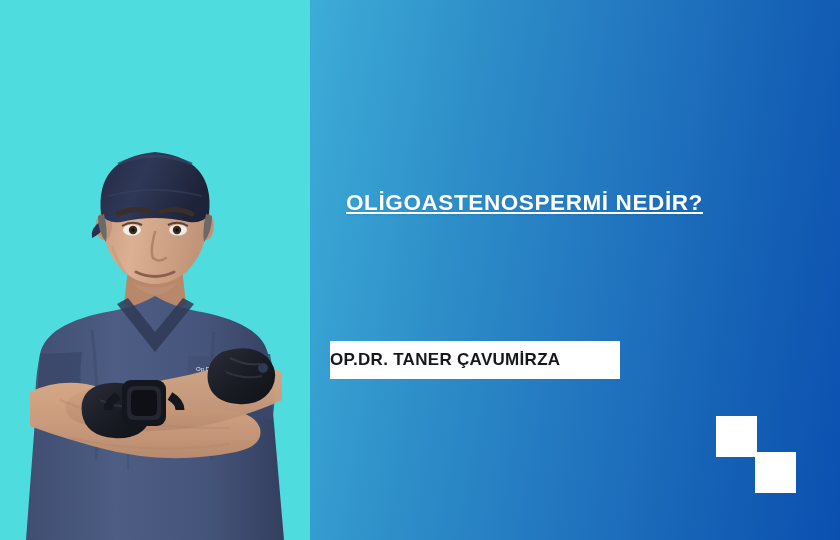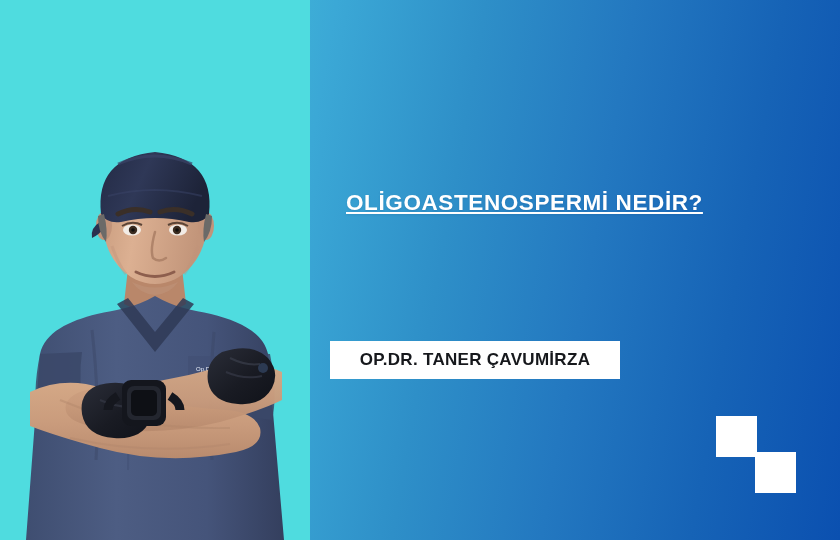--- a/index.html
+++ b/index.html
@@ -70,21 +70,21 @@
   .name-badge {
     position: absolute;
     left: 330px;
     top: 341px;
     width: 290px;
     height: 38px;
     background: #ffffff;
     box-sizing: border-box;
     display: flex;
     align-items: center;
-    justify-content: center;
+    justify-content: flex-start;
   }
   .name-badge-label {
     color: #16181c;
     font-size: 17px;
     font-weight: bold;
     letter-spacing: 0.3px;
     white-space: nowrap;
   }
 
   .website {

